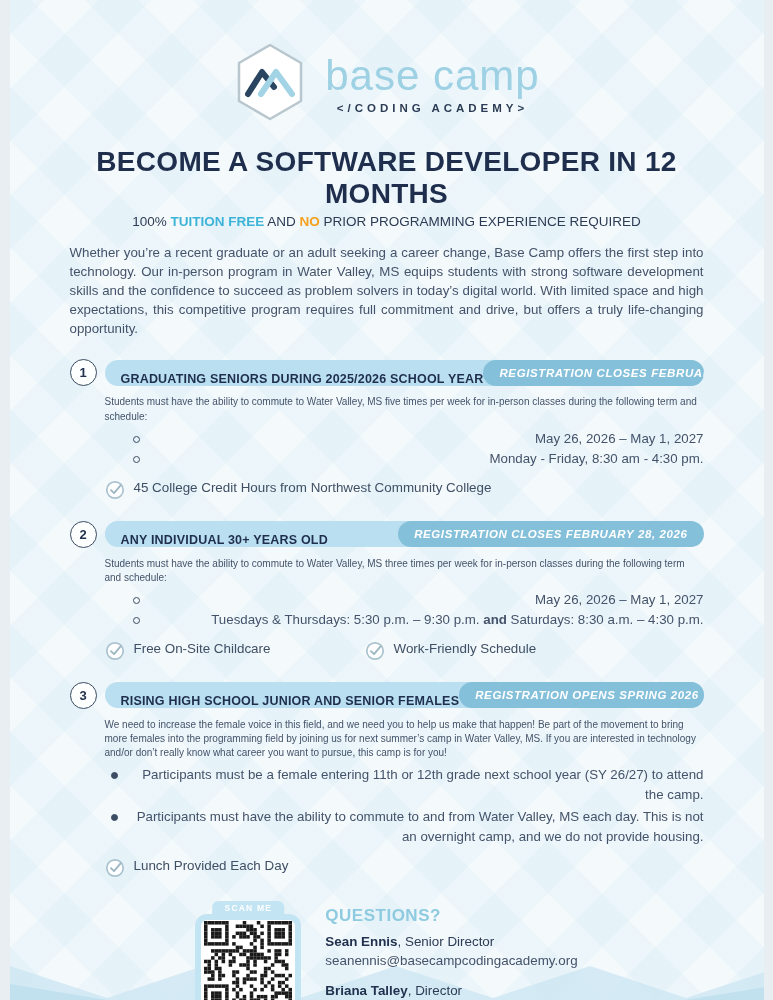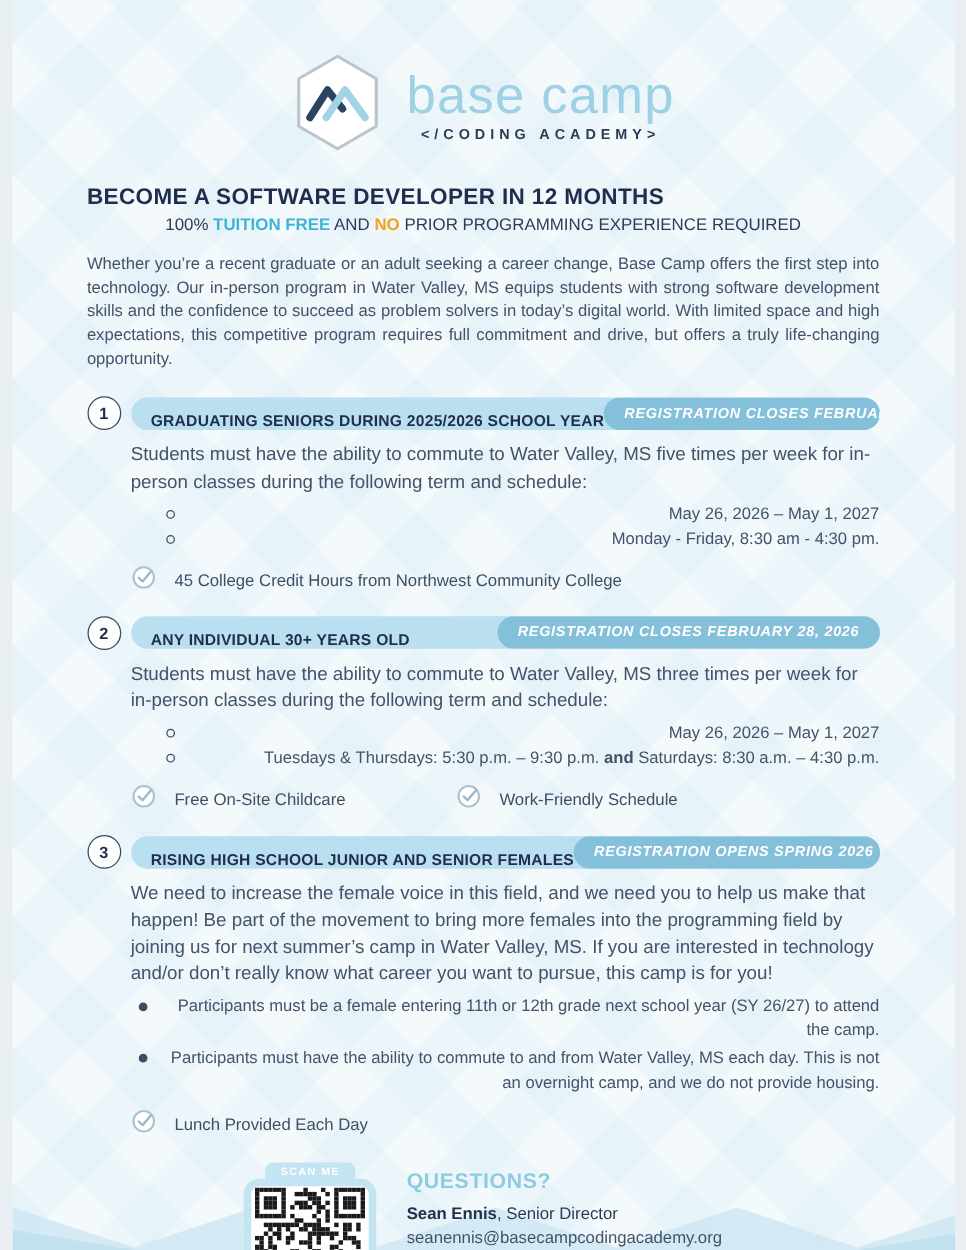--- a/index.html
+++ b/index.html
@@ -18,21 +18,21 @@
   }
   .content { position:relative; padding:42px 60px 0; z-index:2; }
 
   
   .logo-row { display:flex; justify-content:center; align-items:center; gap:18px; }
   .brand-col { display:flex; flex-direction:column; align-items:center; }
   .brand-name { font-size:42px; letter-spacing:1px; color:#9dd1e3; font-weight:400; line-height:1; }
   .brand-tagline { margin-top:5px; font-size:11.5px; letter-spacing:4px; font-weight:bold; color:#2c3c55; }
 
   
-  .main-title { margin-top:20px; text-align:left; font-size:18px; font-weight:bold; color:#1f2e4d; letter-spacing:.3px; }
+  .main-title { margin-top:20px; text-align:center; font-size:28px; font-weight:bold; color:#1f2e4d; letter-spacing:.3px; }
   .subtitle { margin-top:4px; text-align:center; font-size:13.5px; color:#2d3c55; }
   .hl-cyan { color:#3cb4d8; font-weight:bold; }
   .hl-orange { color:#f5a01e; font-weight:bold; }
 
   .intro { margin-top:15px; text-align:justify; font-size:13.3px; line-height:1.42; color:#44536a; }
 
   
   .section { margin-top:21px; }
   .sec-header { display:flex; align-items:center; }
   .num {
@@ -46,34 +46,34 @@
     background:#b9dff0; display:flex; align-items:flex-end; overflow:hidden;
   }
   .sec-title { padding-left:16px; font-size:12.5px; font-weight:bold; color:#1f2e4d; letter-spacing:.2px; white-space:nowrap; }
   .badge {
     margin-left:auto; height:100%; display:flex; align-items:center;
     background:#85c0da; color:#ffffff; font-style:italic; font-weight:bold;
     font-size:11.5px; letter-spacing:.6px; padding:0 16px; border-radius:13px;
     white-space:nowrap;
   }
   .sec-content { margin-left:35px; margin-top:9px; }
-  .sec-body { font-size:15px; line-height:1.42; color:#44536a; }
+  .sec-body { font-size:10px; line-height:1.42; color:#44536a; }
 
   ul.bullets { margin-top:5px; list-style:none; padding-left:28px;text-align:right; }
   .sec3 ul.bullets { padding-left:6px; }
   li.bullet { position:relative; padding-left:17px; font-size:13.3px; line-height:1.5; color:#44536a; }
   li.bullet::before {
     content:""; position:absolute; left:0; top:7px;
     width:5px; height:5px; border:1.6px solid #3c4c63; border-radius:50%;
   }
   .sec3 li.bullet::before { background:#3c4c63; }
   .sec3 li.bullet { margin-bottom:2px; }
 
   .perks { display:flex; margin-top:11px; align-items:center; }
-  .perk { display:flex; align-items:flex-end; gap:15px; }
+  .perk { display:flex; align-items:flex-start; gap:9px; }
   .perk-w { width:260px; }
   .perk-label { font-size:13.4px; color:#3f4f64; }
   .check { display:flex; }
 
   
   .footer { display:flex; justify-content:center; align-items:flex-start; gap:24px; margin-top:26px; }
   .qr-wrap { position:relative; margin-top:10px; }
   .scan-tab {
     position:absolute; top:-13px; left:50%; transform:translateX(-50%);
     background:#c2e4f3; color:#ffffff; font-size:8.5px; font-weight:bold;

